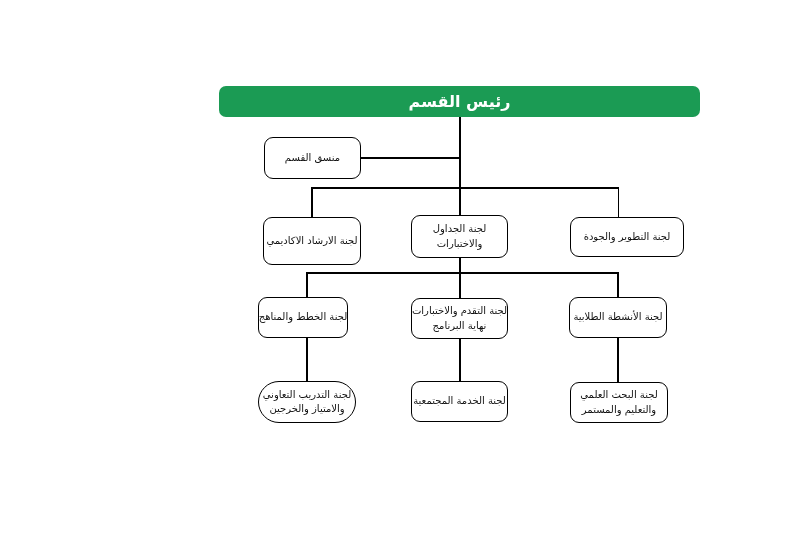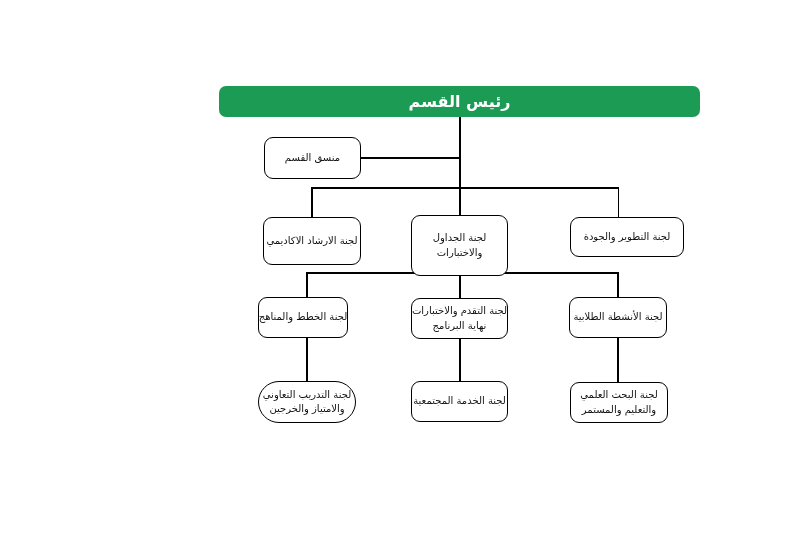--- a/index.html
+++ b/index.html
@@ -30,21 +30,21 @@
   .node{
     position:absolute;background:var(--box-bg);
     border:1.7px solid var(--box-border);border-radius:9px;
     display:flex;align-items:center;justify-content:center;
     text-align:center;color:#111111;font-size:10px;line-height:1.45;
   }
   .node span{white-space:pre;direction:rtl;}
   
   .n-coordinator{left:200px;top:73px;width:97px;height:42px;}
   .n-l2-1{left:199px;top:153px;width:98px;height:48px;}
-  .n-l2-2{left:347px;top:151px;width:97px;height:61px;}
+  .n-l2-2{left:347px;top:151px;width:97px;height:43px;}
   .n-l2-3{left:506px;top:153px;width:114px;height:40px;}
   .n-l3-1{left:194px;top:233px;width:90px;height:41px;}
   .n-l3-2{left:347px;top:234px;width:97px;height:41px;}
   .n-l3-3{left:505px;top:233px;width:98px;height:41px;}
   .n-l4-1{left:194px;top:317px;width:98px;height:42px;border-radius:21px;}
   .n-l4-2{left:347px;top:317px;width:97px;height:41px;}
   .n-l4-3{left:506px;top:318px;width:98px;height:41px;}
   
   .line{position:absolute;background:var(--line);}
   .lv{width:1.5px;}

